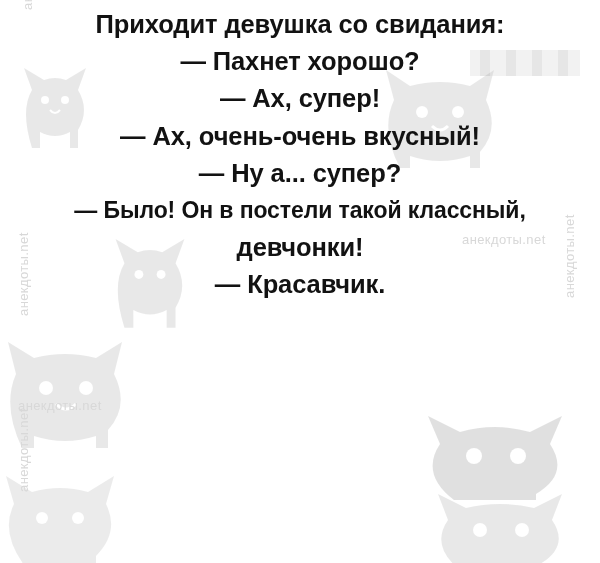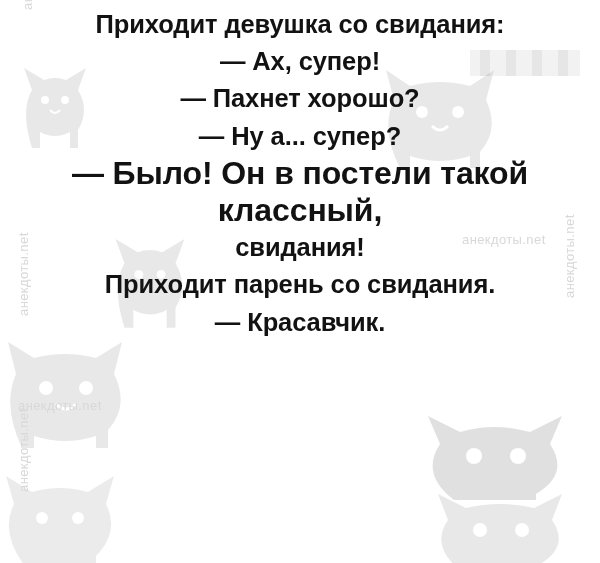--- a/index.html
+++ b/index.html
@@ -58,21 +58,21 @@
   .line {
     font-family: "Liberation Sans", sans-serif;
     font-weight: bold;
     font-size: 25.5px;
     line-height: 37.2px;
     color: #121212;
     letter-spacing: -0.1px;
     white-space: pre-wrap;
   }
   .line.wide {
-    font-size: 32px;
+    font-size: 23px;
   }
 </style>
 </head>
 <body>
 
 <div id="page">
 
   <div class="wm-layer">
 
     <div class="cat" style="left:20px; top:60px;">
@@ -147,22 +147,22 @@
     <div class="wm-text vert" style="left:20px; top:10px;">анекдоты.net</div>
     <div class="wm-text vert" style="left:16px; top:316px;">анекдоты.net</div>
     <div class="wm-text vert" style="left:16px; top:492px;">анекдоты.net</div>
     <div class="wm-text" style="left:462px; top:232px;">анекдоты.net</div>
     <div class="wm-text vert" style="left:562px; top:298px;">анекдоты.net</div>
     <div class="wm-text" style="left:18px; top:398px;">анекдоты.net</div>
   </div>
 
   <div class="content">
     <div class="line">Приходит девушка со свидания:</div>
+    <div class="line">— Пахнет хорошо?</div>
     <div class="line">— Ах, супер!</div>
-    <div class="line">— Пахнет хорошо?</div>
+    <div class="line">— Ах, очень-очень вкусный!</div>
     <div class="line">— Ну а... супер?</div>
     <div class="line wide">— Было! Он в постели такой классный,</div>
-    <div class="line">свидания!</div>
-    <div class="line">Приходит парень со свидания.</div>
+    <div class="line">девчонки!</div>
     <div class="line">— Красавчик.</div>
   </div>
 
 </div>
 
 </body></html>

